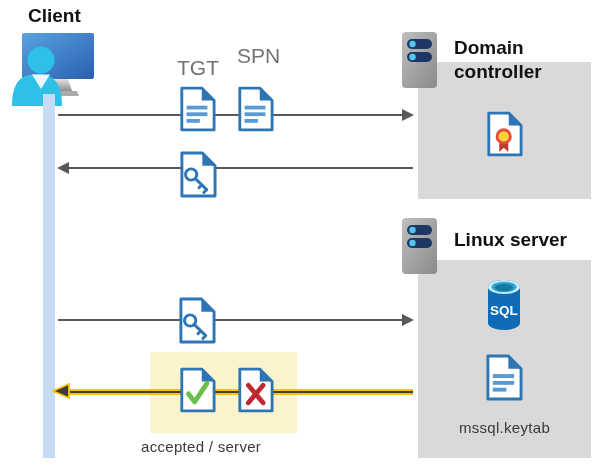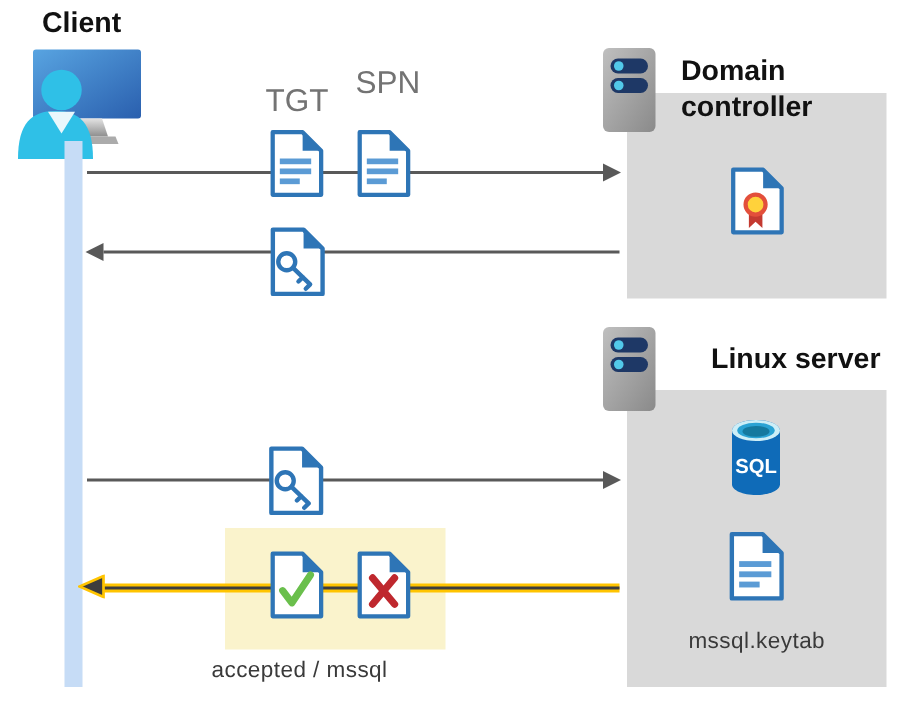--- a/index.html
+++ b/index.html
@@ -14,21 +14,21 @@
 
   
   .client-label{left:28px;top:4px;}
   .client-icon{left:8px;top:30px;width:88px;height:76px;}
   .timeline{left:43px;top:94px;width:12px;height:364px;background:#c6dcf6;z-index:0;}
 
   
   .dc-box{left:418px;top:62px;width:173px;height:137px;background:#d9d9d9;z-index:0;}
   .linux-box{left:418px;top:260px;width:173px;height:198px;background:#d9d9d9;z-index:0;}
   .dc-label{left:454px;top:4px;width:125px;margin-top:32px;}
-  .linux-label{left:474px;top:228px;white-space:nowrap;}
+  .linux-label{left:454px;top:228px;white-space:nowrap;}
   .dc-server{left:401px;top:31px;width:37px;height:58px;z-index:2;}
   .linux-server{left:401px;top:217px;width:37px;height:58px;z-index:2;}
   .cert-doc{left:485px;top:110px;width:38px;height:48px;z-index:2;}
   .sql-icon{left:486px;top:278px;width:36px;height:54px;z-index:2;}
   .keytab-doc{left:484px;top:353px;width:39px;height:49px;z-index:2;}
   .keytab-label{left:418px;top:419px;width:173px;text-align:center;z-index:2;}
 
   
   .h-line{height:2px;background:#595959;z-index:1;}
   .line1{left:58px;top:114px;width:344px;}
@@ -178,15 +178,15 @@
   <svg class="abs doc check-doc" viewBox="0 0 40 48">
     <path d="M4 2 H25 L38 15 V46 H4 Z" fill="#ffffff" stroke="#2e75b6" stroke-width="3" stroke-linejoin="round"></path>
     <path d="M25 2 L38 15 H25 Z" fill="#2e75b6"></path>
     <path d="M11 28 L17.5 36.5 L30.5 17" fill="none" stroke="#6abf4c" stroke-width="5" stroke-linecap="round" stroke-linejoin="round"></path>
   </svg>
   <svg class="abs doc cross-doc" viewBox="0 0 40 48">
     <path d="M4 2 H25 L38 15 V46 H4 Z" fill="#ffffff" stroke="#2e75b6" stroke-width="3" stroke-linejoin="round"></path>
     <path d="M25 2 L38 15 H25 Z" fill="#2e75b6"></path>
     <path d="M13 19 L28.5 37.5 M28.5 19 L13 37.5" fill="none" stroke="#bf282e" stroke-width="5" stroke-linecap="round"></path>
   </svg>
-  <div class="abs big-lbl result-label">accepted / mssql</div>
+  <div class="abs big-lbl result-label">accepted / server</div>
 
 </div>
 
 </body></html>

